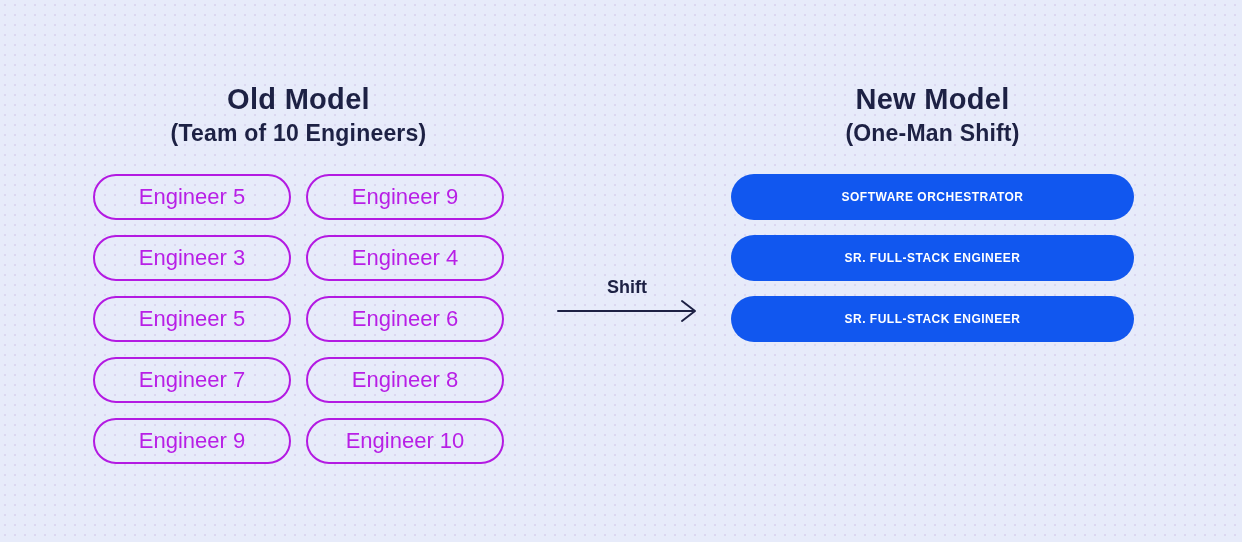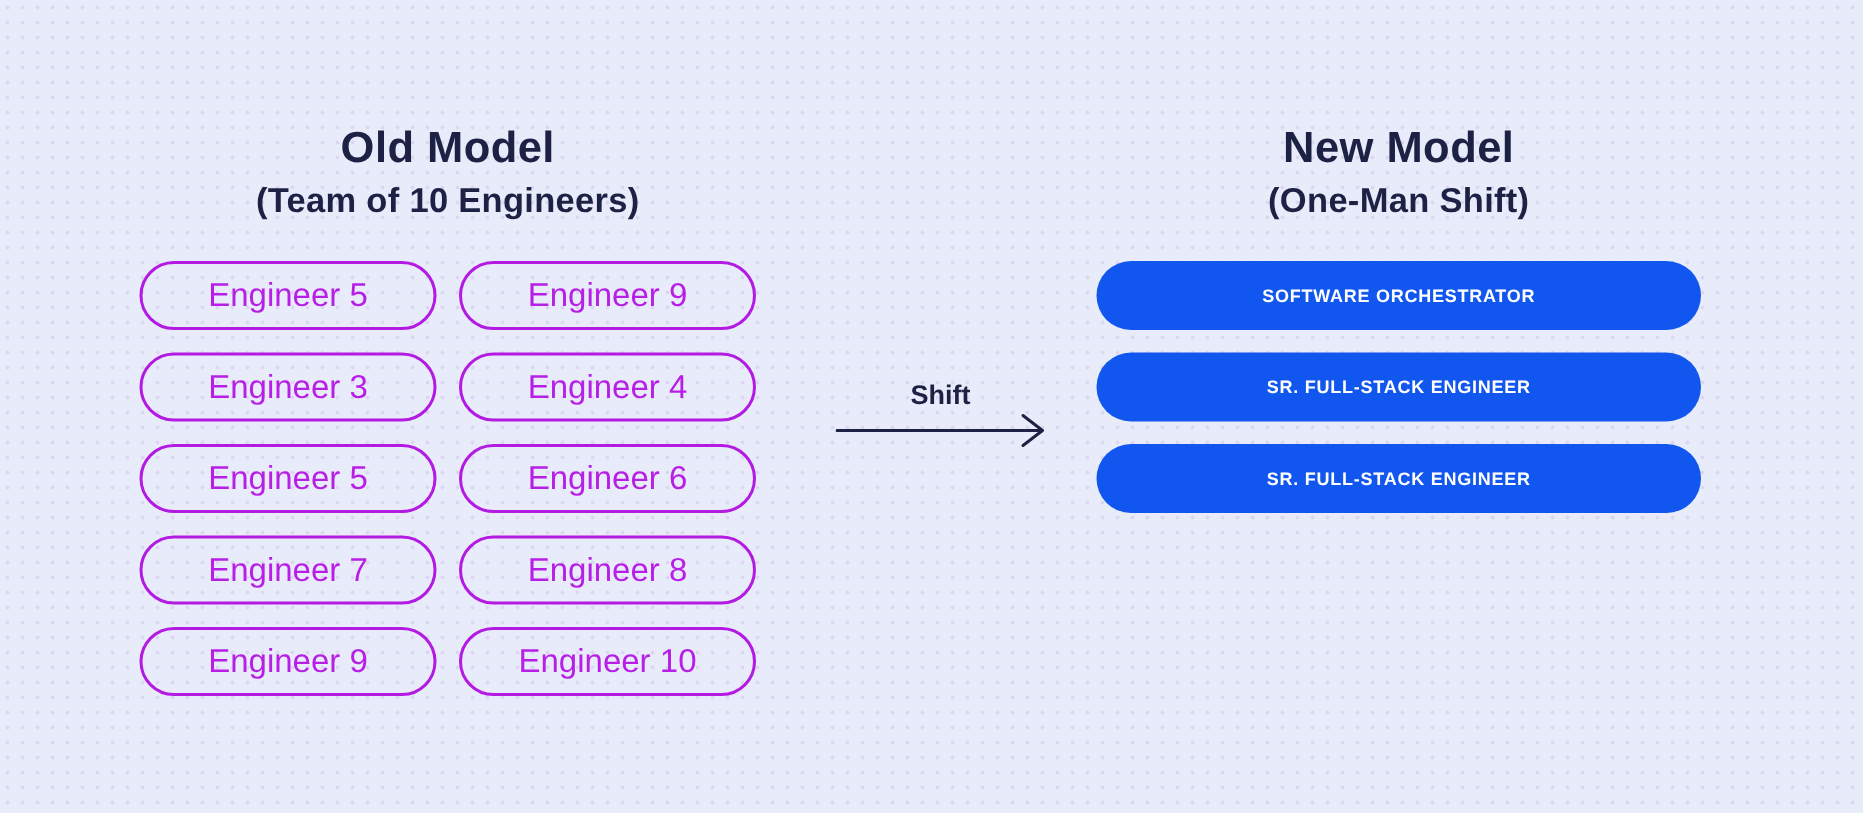--- a/index.html
+++ b/index.html
@@ -85,20 +85,21 @@
     left: 557px;
     top: 252px;
     width: 140px;
     text-align: center;
   }
   .shift-label {
     font-size: 18px;
     font-weight: 700;
     color: #1d2144;
     line-height: 22px;
+    margin-top: 24px;
   }
   .shift-arrow-svg { display: block; }
 </style>
 </head>
 <body>
 
 <div class="canvas">
 
   <div class="column column-old">
     <div class="col-title">Old Model</div>

